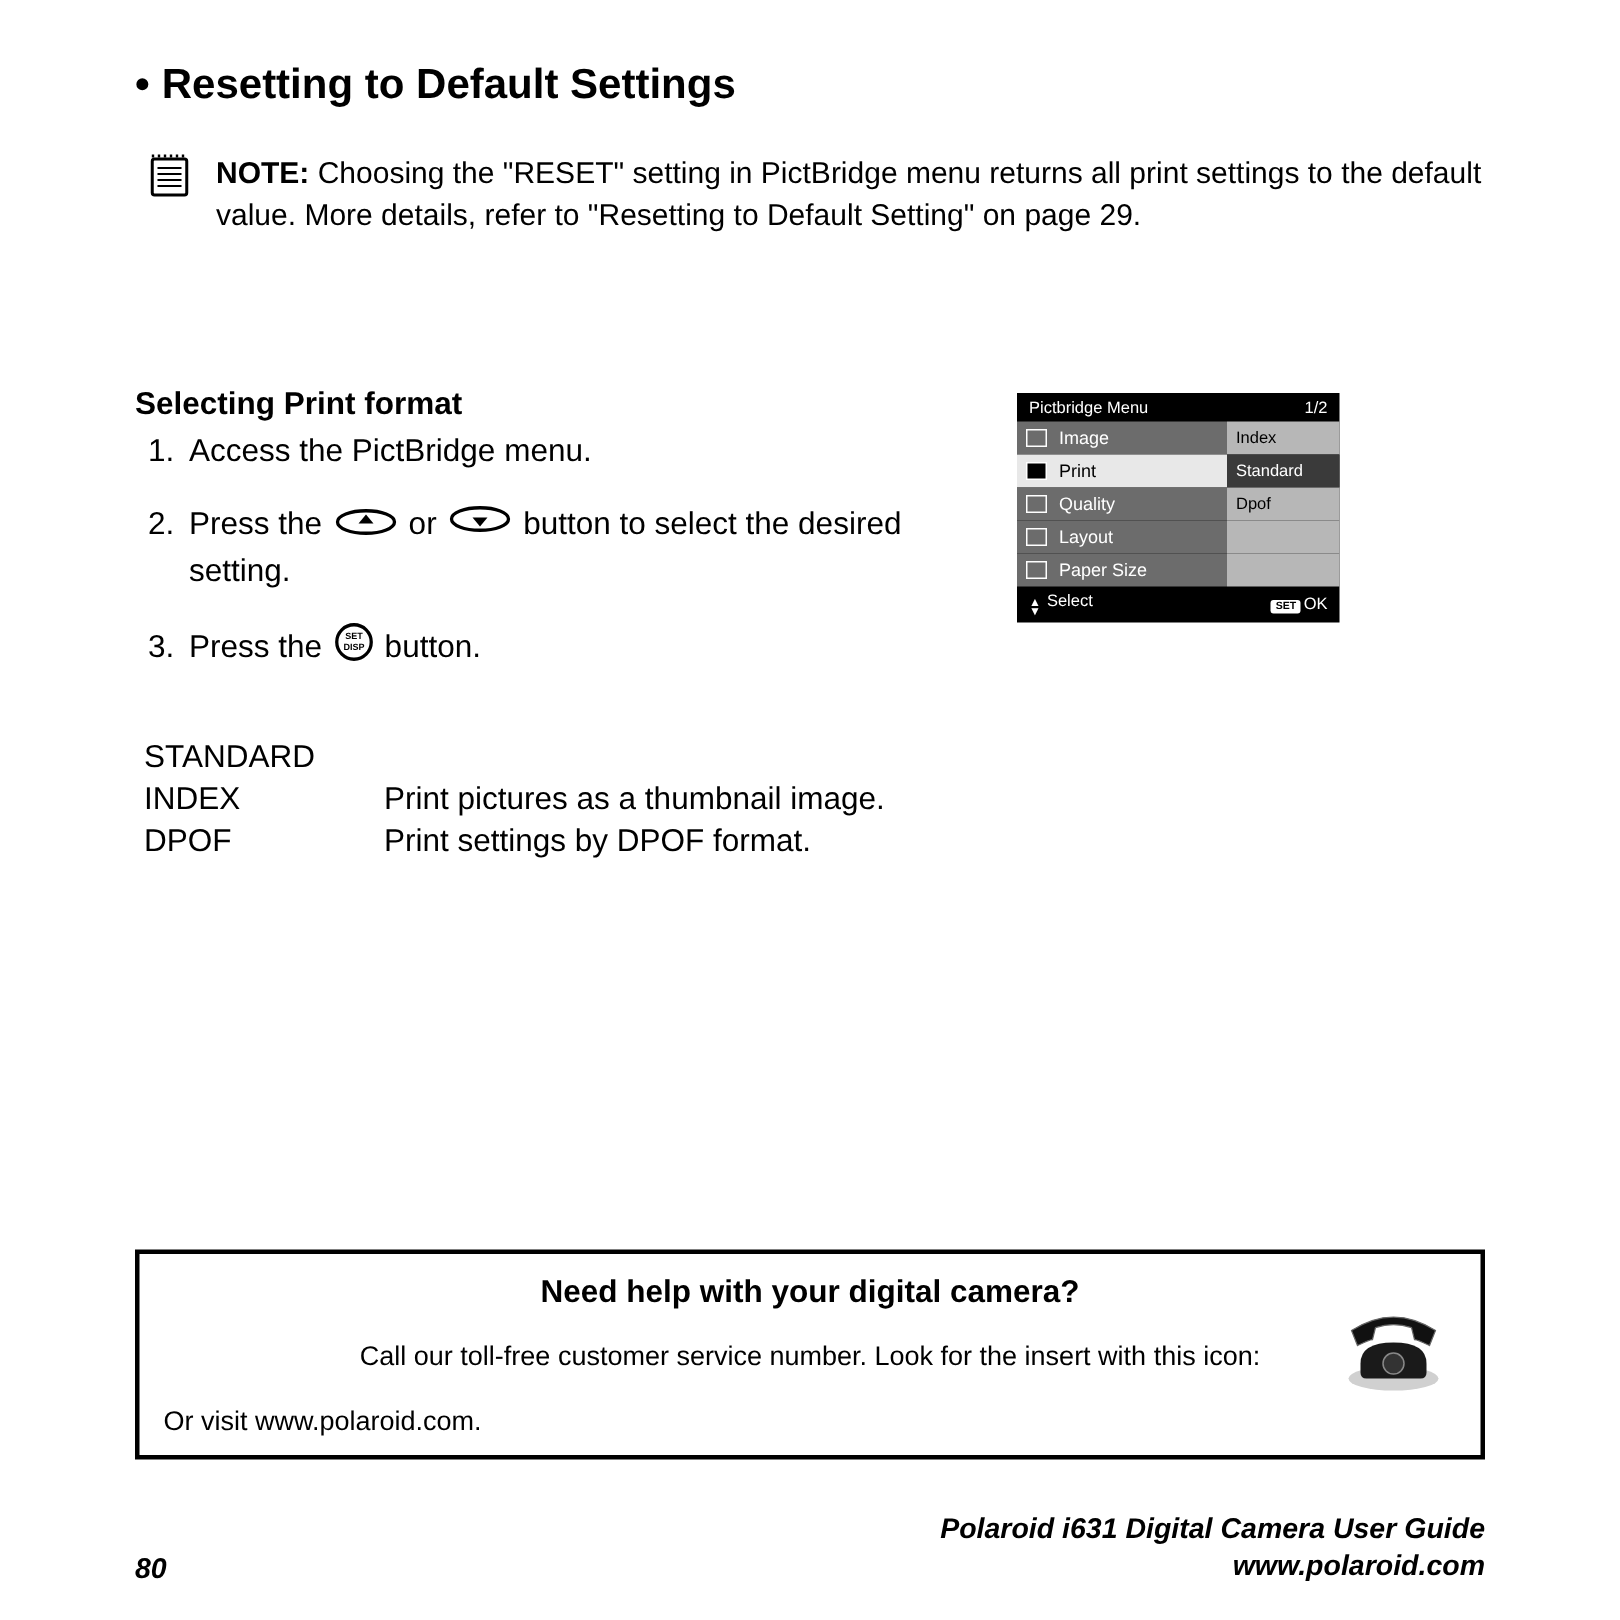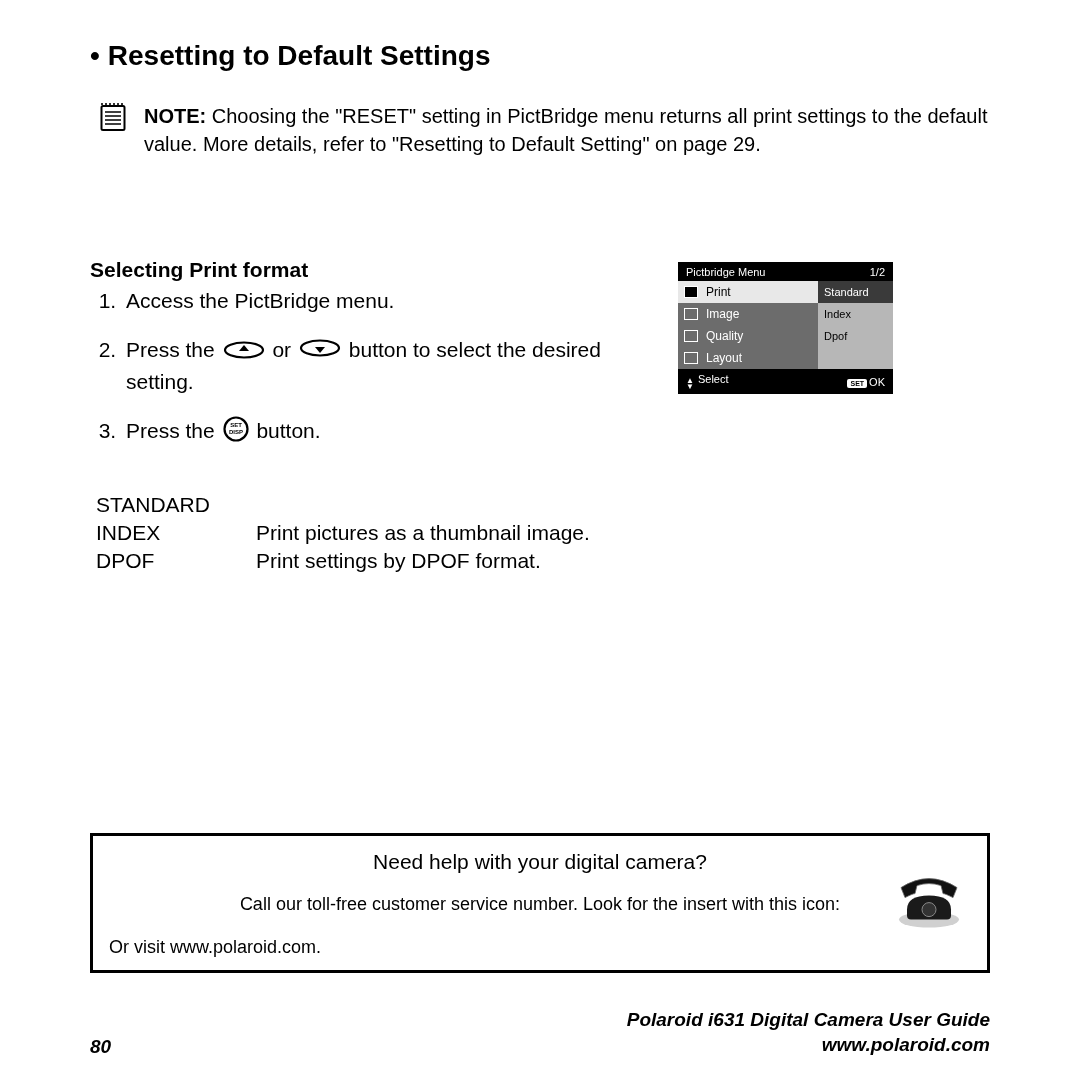--- a/index.html
+++ b/index.html
@@ -154,21 +154,21 @@
 
   
   .help-box {
     border: 3px solid #000;
     margin-top: 260px;
     padding: 14px 16px 12px 16px;
     position: relative;
   }
   .help-title {
     text-align: center;
-    font-weight: normal;
+    font-weight: bold;
     font-size: 21px;
     margin-bottom: 20px;
   }
   .help-line {
     text-align: center;
     font-size: 18px;
   }
   .help-line2 {
     text-align: left;
     font-size: 18px;
@@ -255,45 +255,52 @@
         </li>
       </ol>
     </div>
 
     <div class="menu-shot">
       <div class="ms-header">
         <span>Pictbridge Menu</span>
         <span>1/2</span>
       </div>
       <div class="ms-row">
+        <div class="ms-icon ms-gray">
+            <div class="ms-icon-box"></div>
+          </div>
+        <div class="ms-label ms-gray">Image</div>
+        <div class="ms-value ms-val-lt">Index</div>
+      </div>
+      <div class="ms-row">
         <div class="ms-icon ms-white ms-sel">
             <div class="ms-icon-box"></div>
           </div>
         <div class="ms-label ms-white">Print</div>
         <div class="ms-value ms-val-dark">Standard</div>
       </div>
       <div class="ms-row">
         <div class="ms-icon ms-gray">
             <div class="ms-icon-box"></div>
           </div>
-        <div class="ms-label ms-gray">Image</div>
-        <div class="ms-value ms-val-lt">Index</div>
-      </div>
-      <div class="ms-row">
-        <div class="ms-icon ms-gray">
-            <div class="ms-icon-box"></div>
-          </div>
         <div class="ms-label ms-gray">Quality</div>
         <div class="ms-value ms-val-lt2">Dpof</div>
       </div>
       <div class="ms-row">
         <div class="ms-icon ms-gray">
             <div class="ms-icon-box"></div>
           </div>
         <div class="ms-label ms-gray">Layout</div>
+        <div class="ms-value ms-val-lt2"></div>
+      </div>
+      <div class="ms-row">
+        <div class="ms-icon ms-gray">
+            <div class="ms-icon-box"></div>
+          </div>
+        <div class="ms-label ms-gray">Paper Size</div>
         <div class="ms-value ms-val-lt2"></div>
       </div>
       <div class="ms-footer">
         <span>
           <span class="ms-arrows">
               <span>▲</span>
               <span>▼</span>
             </span><span>Select</span>
         </span>
         <span>

